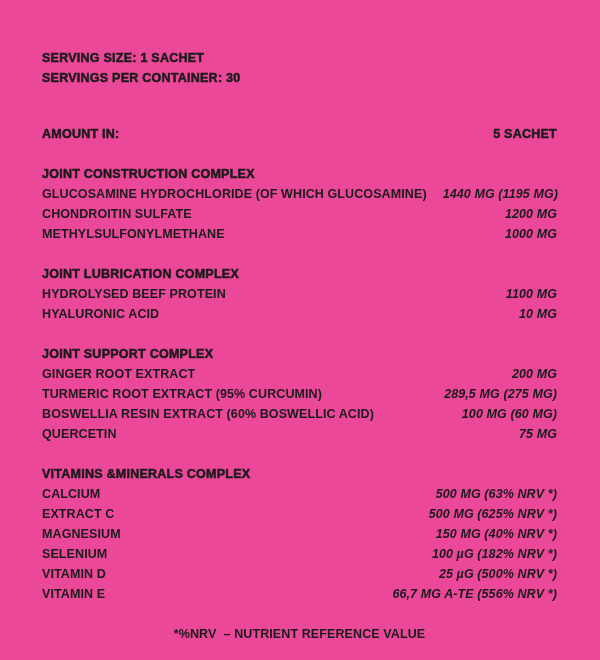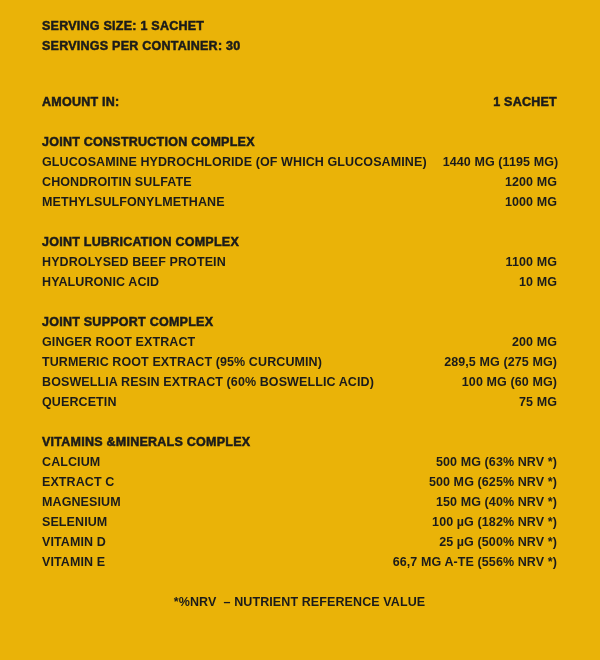--- a/index.html
+++ b/index.html
@@ -11,22 +11,22 @@
     width: 600px;
     height: 660px;
     font-family: "Liberation Sans", sans-serif;
     color: #1b1b1b;
     overflow: hidden;
   }
   .sheet {
     box-sizing: border-box;
     width: 600px;
     height: 660px;
-    padding: 16px 43px 0 42px;
-    background: #eab308;
+    padding: 48px 43px 0 42px;
+    background: #ec4899;
   }
   .line {
     line-height: 20px;
     font-size: 12.5px;
     font-weight: bold;
     white-space: nowrap;
     letter-spacing: 0.1px;
   }
   
   .xb {
@@ -42,38 +42,38 @@
   .section {
     margin-top: 20px;
   }
   .row {
     display: flex;
     justify-content: space-between;
     align-items: baseline;
     gap: 16px;
   }
   .row .nm { text-align: left; }
-  .row .amt { text-align: right; }
+  .row .amt { text-align: right; font-style: italic; }
   .footnote {
     margin-top: 20px;
     text-align: center;
     white-space: pre-wrap;
   }
 </style>
 </head>
 <body>
 
 <div class="sheet">
 
   <div class="line xb">SERVING SIZE: 1 SACHET</div>
   <div class="line xb">SERVINGS PER CONTAINER: 30</div>
 
   <div class="amount-row">
     <span class="line xb">AMOUNT IN:</span>
-    <span class="line xb">1 SACHET</span>
+    <span class="line xb">5 SACHET</span>
   </div>
 
   <div class="section">
     <div class="line xb">JOINT CONSTRUCTION COMPLEX</div>
     <div class="row">
       <span class="line nm">GLUCOSAMINE HYDROCHLORIDE (OF WHICH GLUCOSAMINE)</span>
       <span class="line amt">1440 MG (1195 MG)</span>
     </div>
     <div class="row">
       <span class="line nm">CHONDROITIN SULFATE</span>

